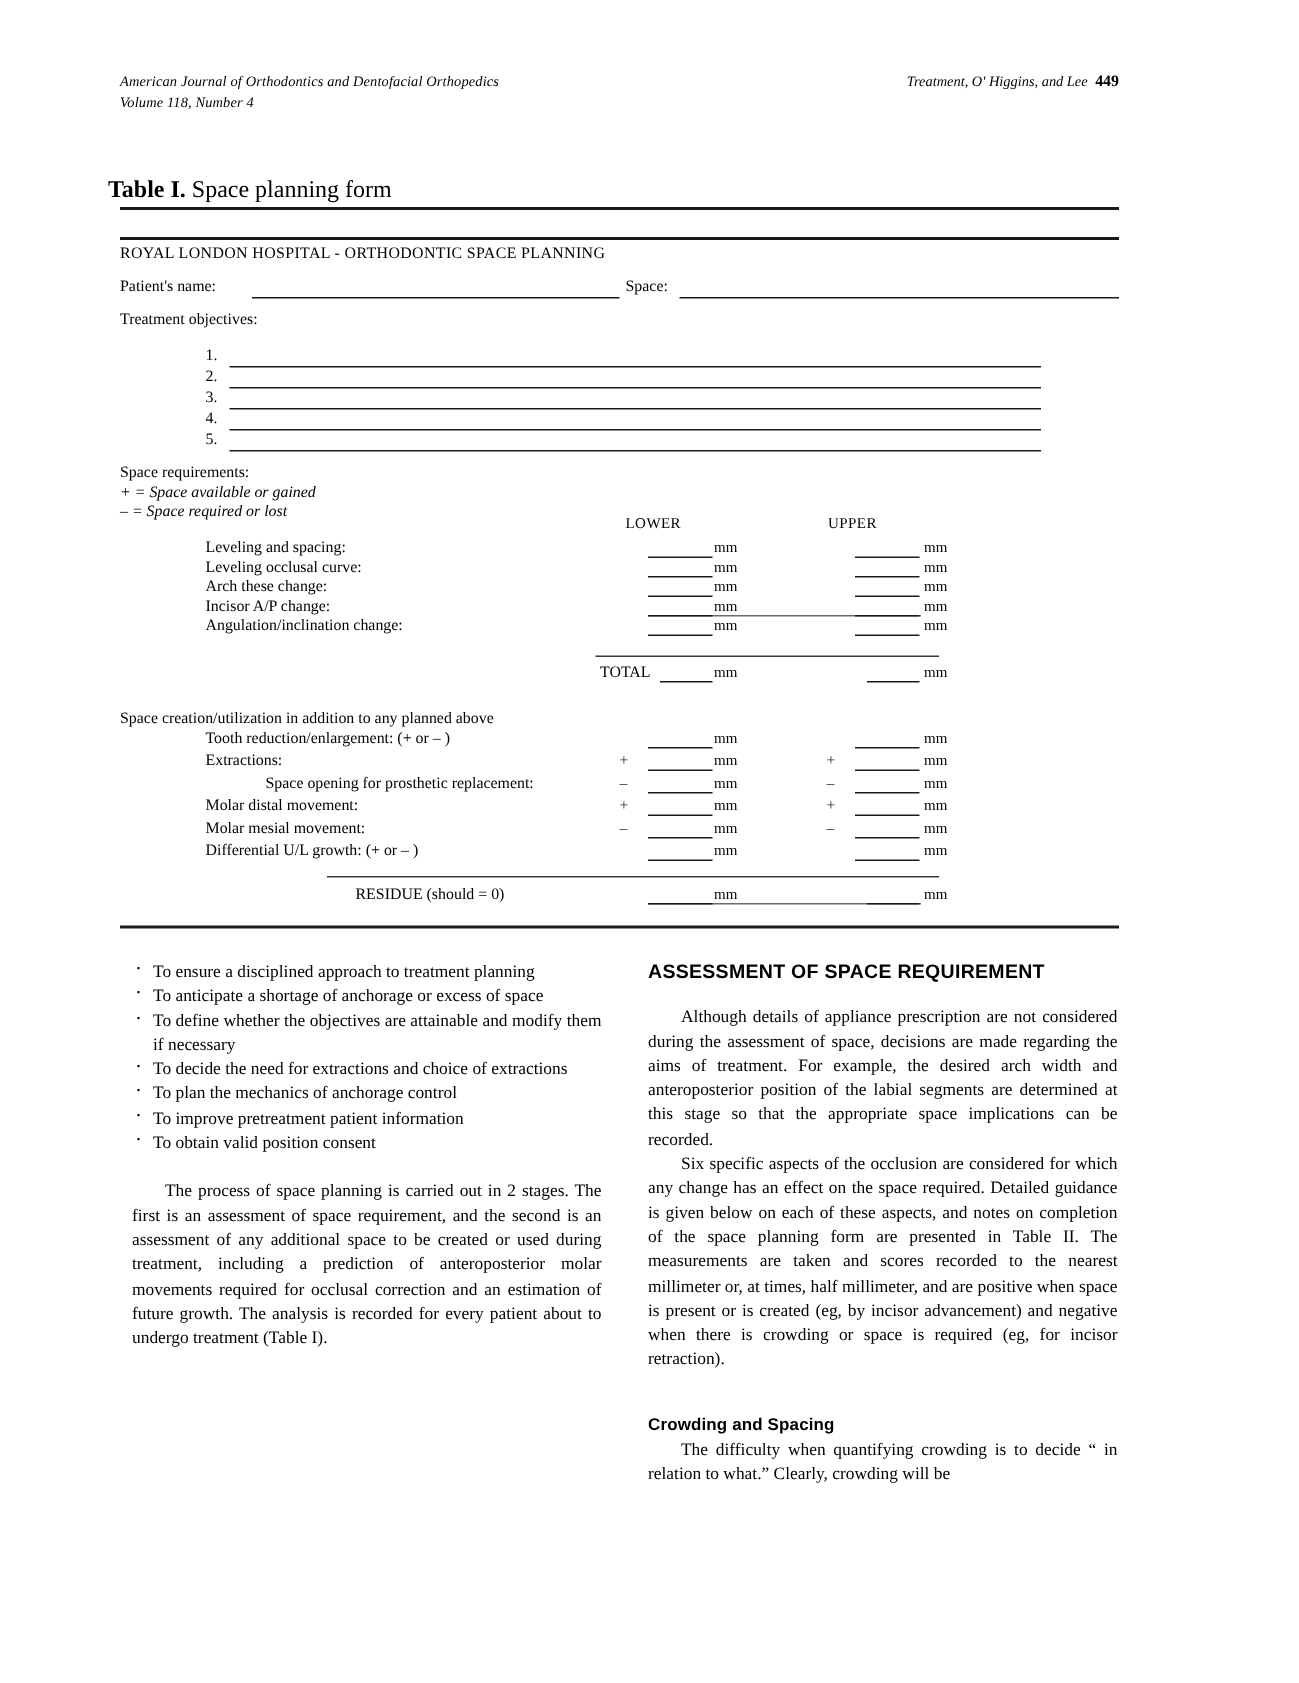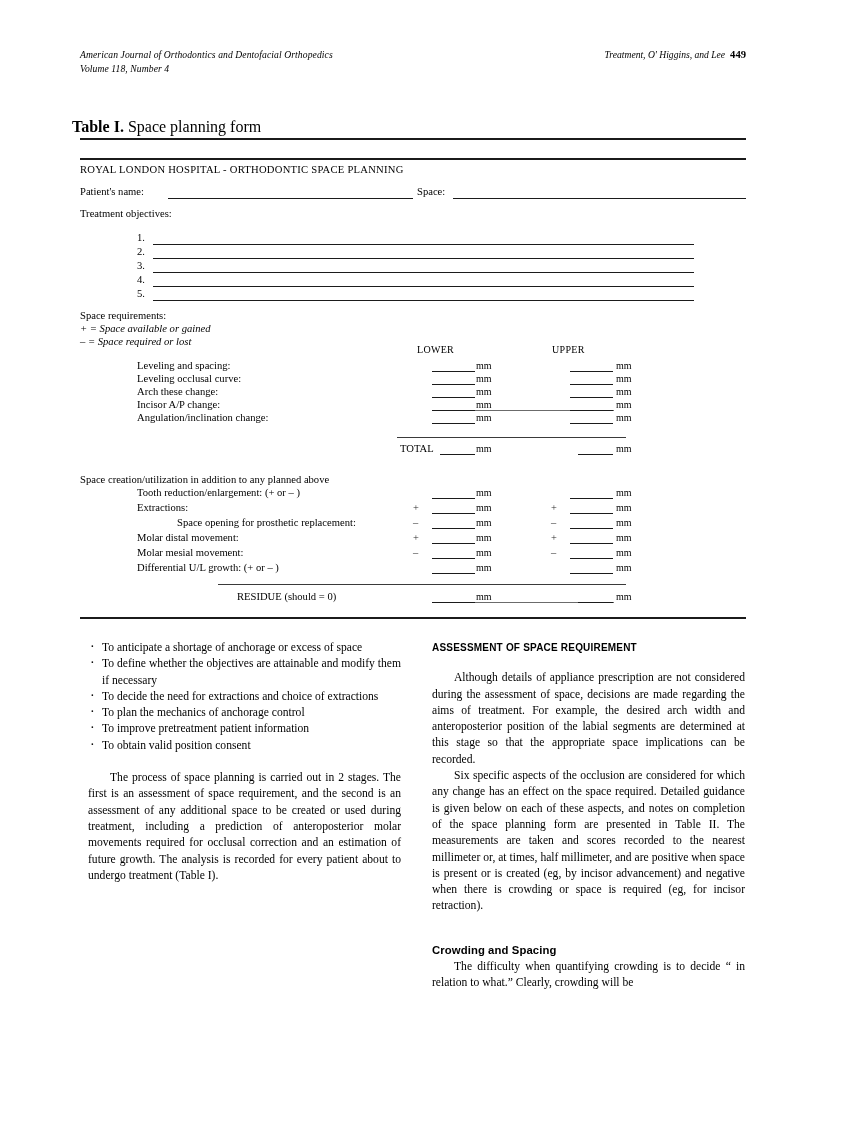--- a/index.html
+++ b/index.html
@@ -148,21 +148,21 @@
   .para {
     margin: 0;
     text-indent: 22px;
     text-align: justify;
   }
   .para-gap { margin-top: 16px; }
   .sec-head {
     margin: 0 0 14px 0;
     font-family: "Liberation Sans", "DejaVu Sans", sans-serif;
     font-weight: bold;
-    font-size: 10px;
+    font-size: 13px;
     letter-spacing: 0.2px;
     text-align: left;
   }
   .sub-head {
     margin: 0 0 1px 0;
     font-family: "Liberation Sans", "DejaVu Sans", sans-serif;
     font-weight: bold;
     font-size: 11.3px;
     letter-spacing: 0.1px;
     text-align: left;
@@ -319,20 +319,21 @@
     <div class="blank-thin" style="left:352px; top:442px; width:182px;"></div>
     <div class="blank" style="left:352px; top:442px; width:43px;"></div>
     <div class="mm" style="left:396px; top:431px;">mm</div>
     <div class="blank" style="left:498px; top:442px; width:35px;"></div>
     <div class="mm" style="left:536px; top:431px;">mm</div>
 
   </div>
 
   <div class="col col-left">
     <ul class="bullets">
+      <li>To ensure a disciplined approach to treatment planning</li>
       <li>To anticipate a shortage of anchorage or excess of space</li>
       <li>To define whether the objectives are attainable and modify them if necessary</li>
       <li>To decide the need for extractions and choice of extractions</li>
       <li>To plan the mechanics of anchorage control</li>
       <li>To improve pretreatment patient information</li>
       <li>To obtain valid position consent</li>
     </ul>
     <p class="para para-gap">The process of space planning is carried out in 2 stages. The first is an assessment of space requirement, and the second is an assessment of any additional space to be created or used during treatment, including a prediction of anteroposterior molar movements required for occlusal correction and an estimation of future growth. The analysis is recorded for every patient about to undergo treatment (Table I).</p>
   </div>
 

